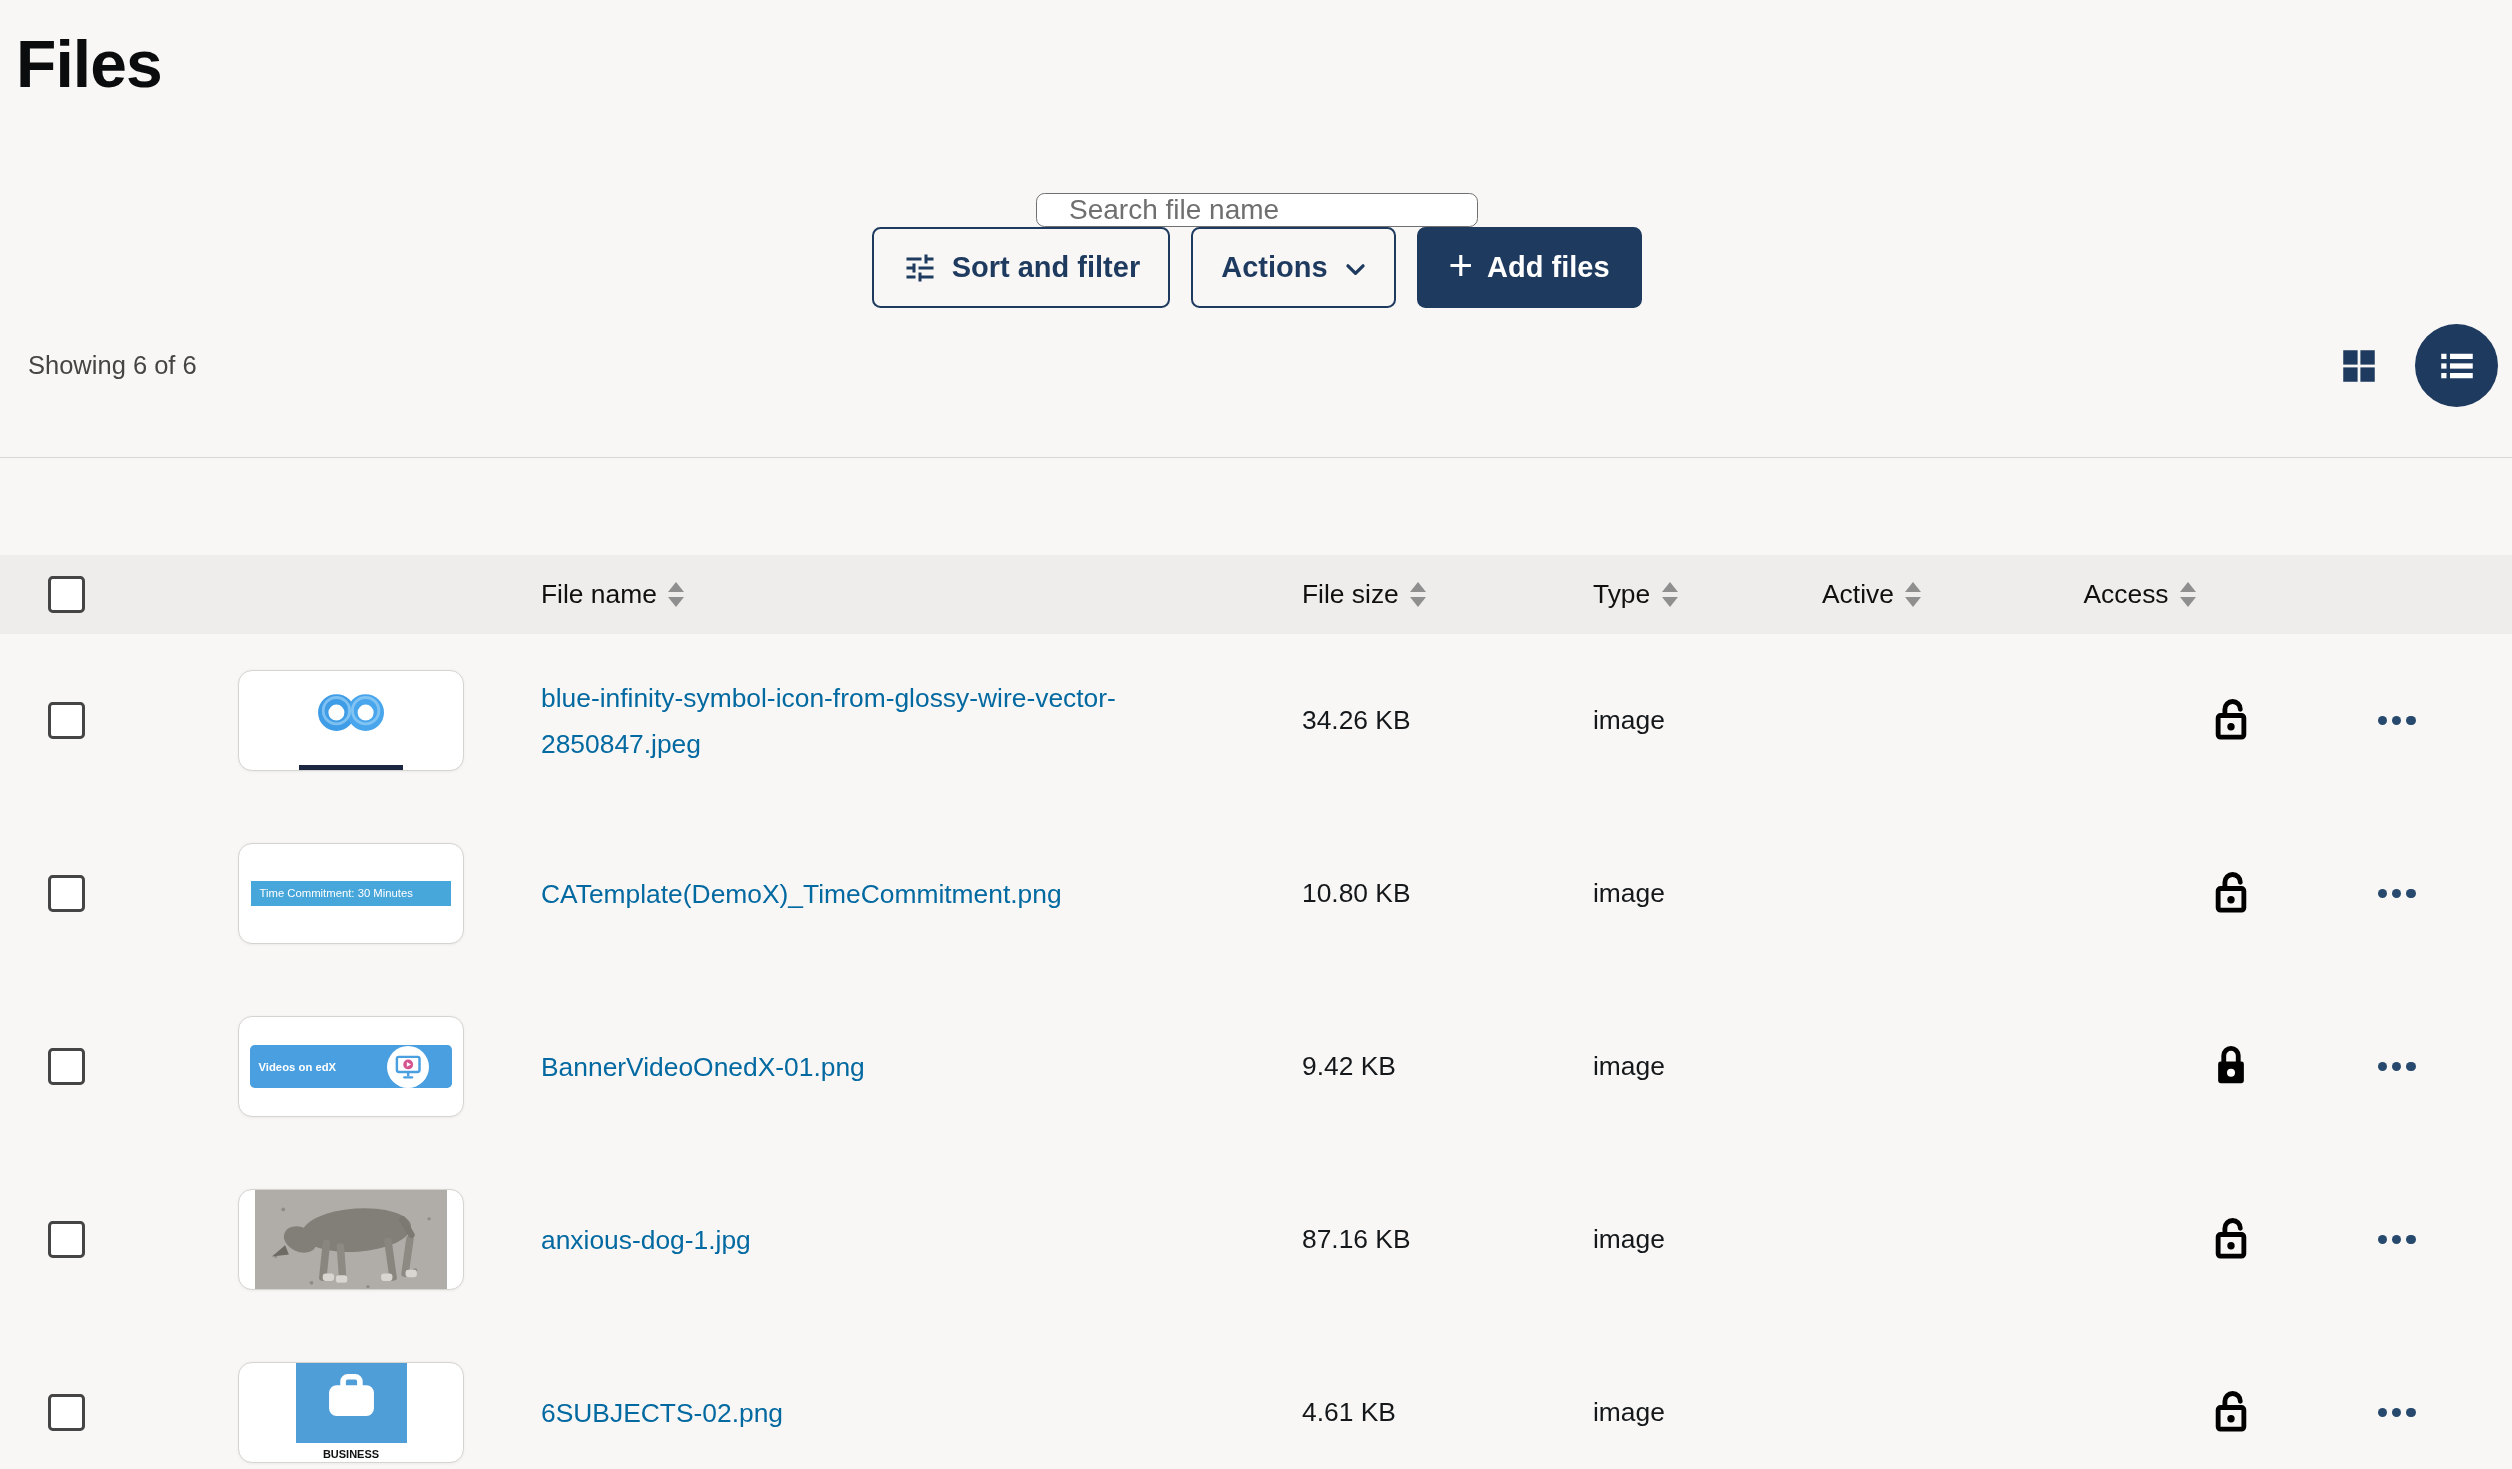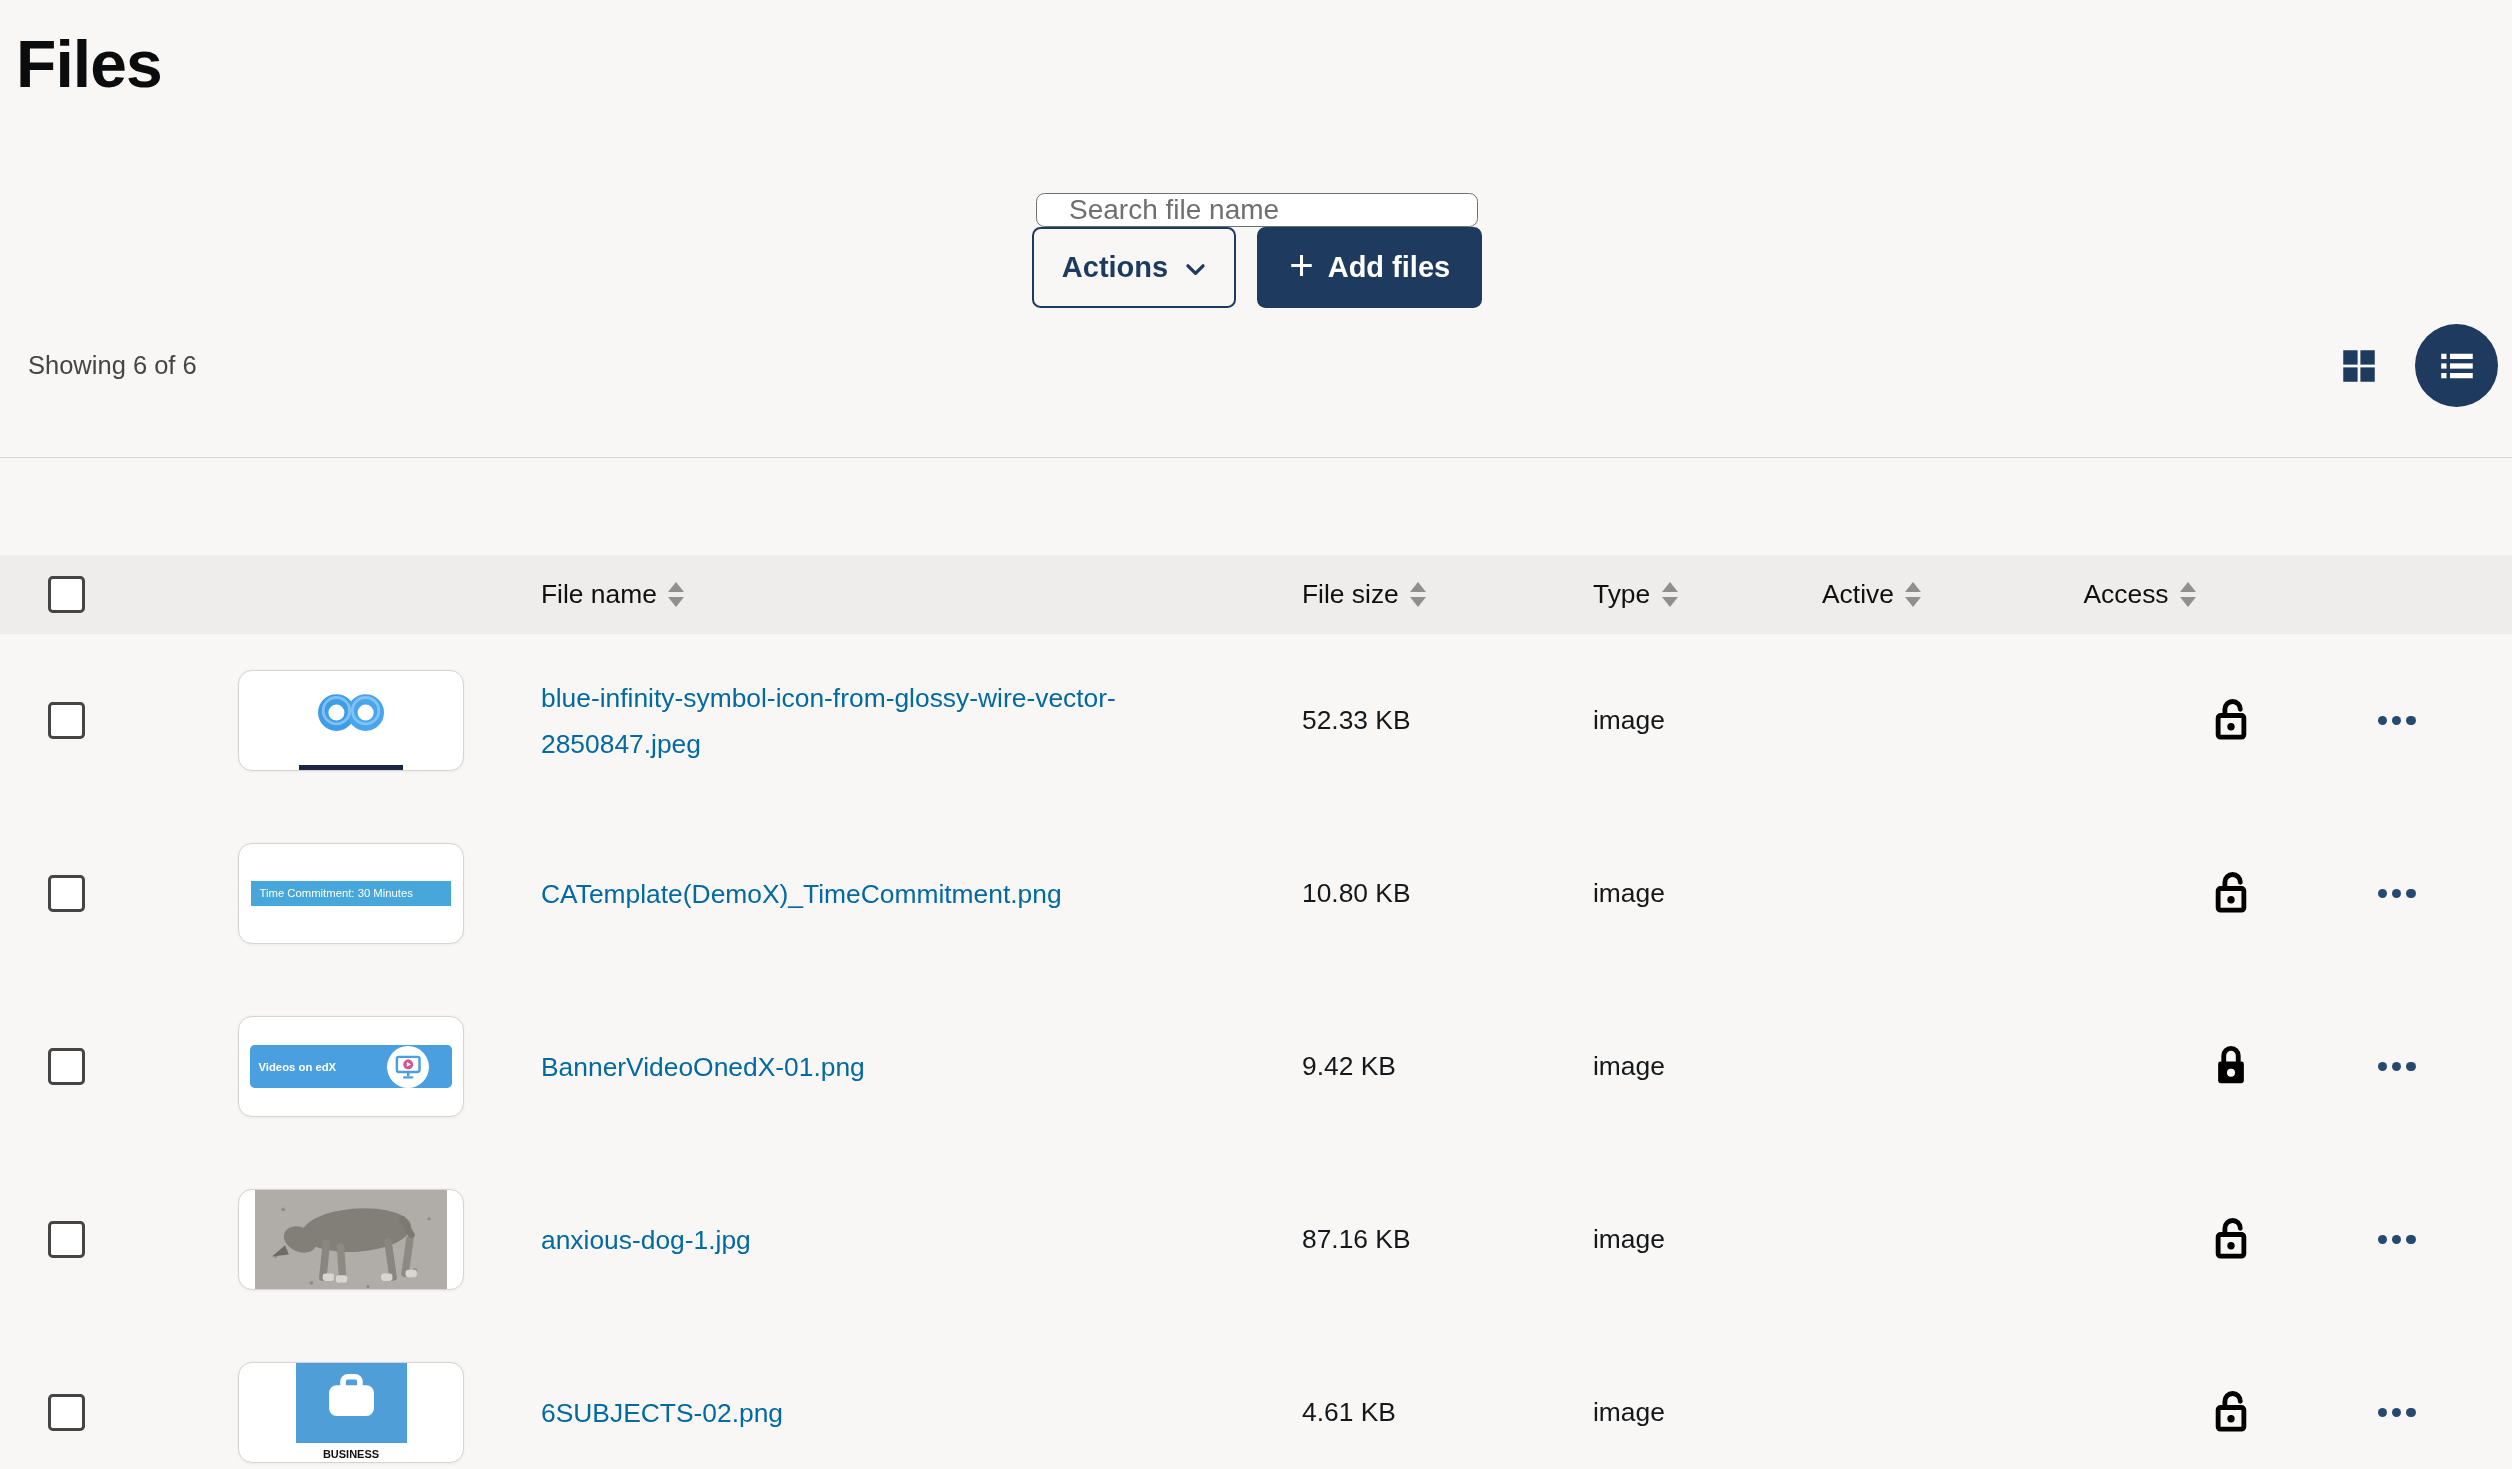--- a/index.html
+++ b/index.html
@@ -113,20 +113,28 @@
   .thumb-biz .biztext { font-size:11px; font-weight:bold; color:#111; text-align:center; line-height:14px; margin-top:3.8px; }
 </style>
 </head>
 <body>
 
 <h1 class="page-title">Files</h1>
 
 <div class="controls">
   <input class="search-input" type="text" placeholder="Search file name" style="">
   <div class="btn-group">
+    <button class="btn btn-outline">
+      <span style="display:flex;">
+        <svg width="36" height="36" viewBox="0 0 24 24" fill="#1e3a5f">
+            <path d="M3 17v2h6v-2H3zm0-12v2h10V5H3zm10 16v-2h8v-2h-8v-2h-2v6h2zM7 9v2H3v2h4v2h2V9H7zm14 4v-2H11v2h10zm-6-4h2V7h4V5h-4V3h-2v6z"></path>
+          </svg>
+      </span>
+      <span>Sort and filter</span>
+    </button>
     <button class="btn btn-outline">
       <span>Actions</span>
       <span class="chevron-down" style="display:flex;">
         <svg width="21" height="13.2" viewBox="0 0 22 14" fill="none">
             <polyline points="3,3 11,11 19,3" stroke="#1e3a5f" stroke-width="3.5" stroke-linecap="round" stroke-linejoin="round"></polyline>
           </svg>
       </span>
     </button>
     <button class="btn btn-primary">
       <span class="plus-glyph">+</span>
@@ -234,21 +242,21 @@
             <circle cx="59" cy="23" r="14" stroke="#8ecbf4" stroke-width="3" opacity="0.8"></circle>
           </svg>
           <div class="footer-bar">
               <i class="l"></i>
               <i class="r"></i>
             </div>
         </div>
       </div>
     </div>
     <div class="cell-name"><span class="file-name">blue-infinity-symbol-icon-from-glossy-wire-vector-2850847.jpeg</span></div>
-    <div><span class="file-size">52.33 KB</span></div>
+    <div><span class="file-size">34.26 KB</span></div>
     <div><span class="file-type">image</span></div>
     <div><span></span></div>
     <div class="access-cell">
       <span style="display:inline-flex;">
         <svg width="40" height="45" viewBox="0 0 24 28">
           <rect x="4" y="11.5" width="16" height="13.5" rx="1.5" fill="none" stroke="#000" stroke-width="3"></rect>
           <circle cx="12" cy="18.5" r="2.3" fill="#000"></circle>
           <path d="M8.2 11.5 V7.6 a4.8 4.8 0 0 1 9.6 0" fill="none" stroke="#000" stroke-width="3" stroke-linecap="round"></path>
         </svg>
       </span>

